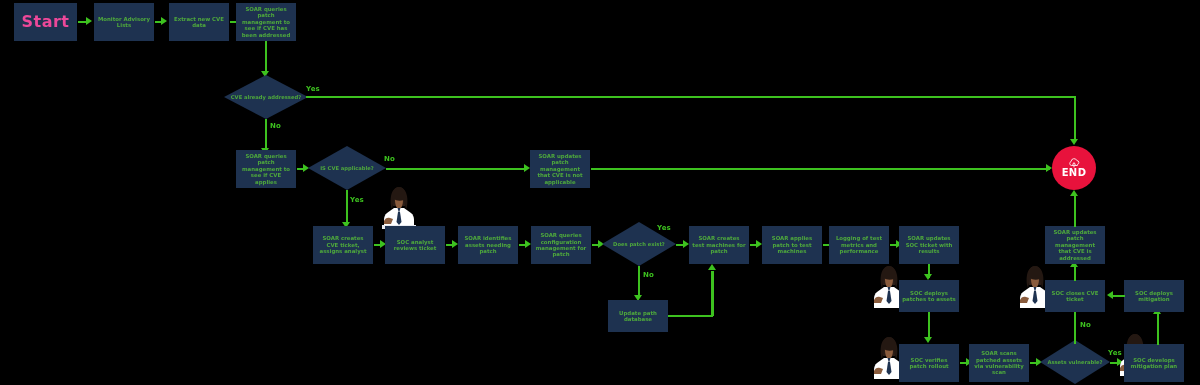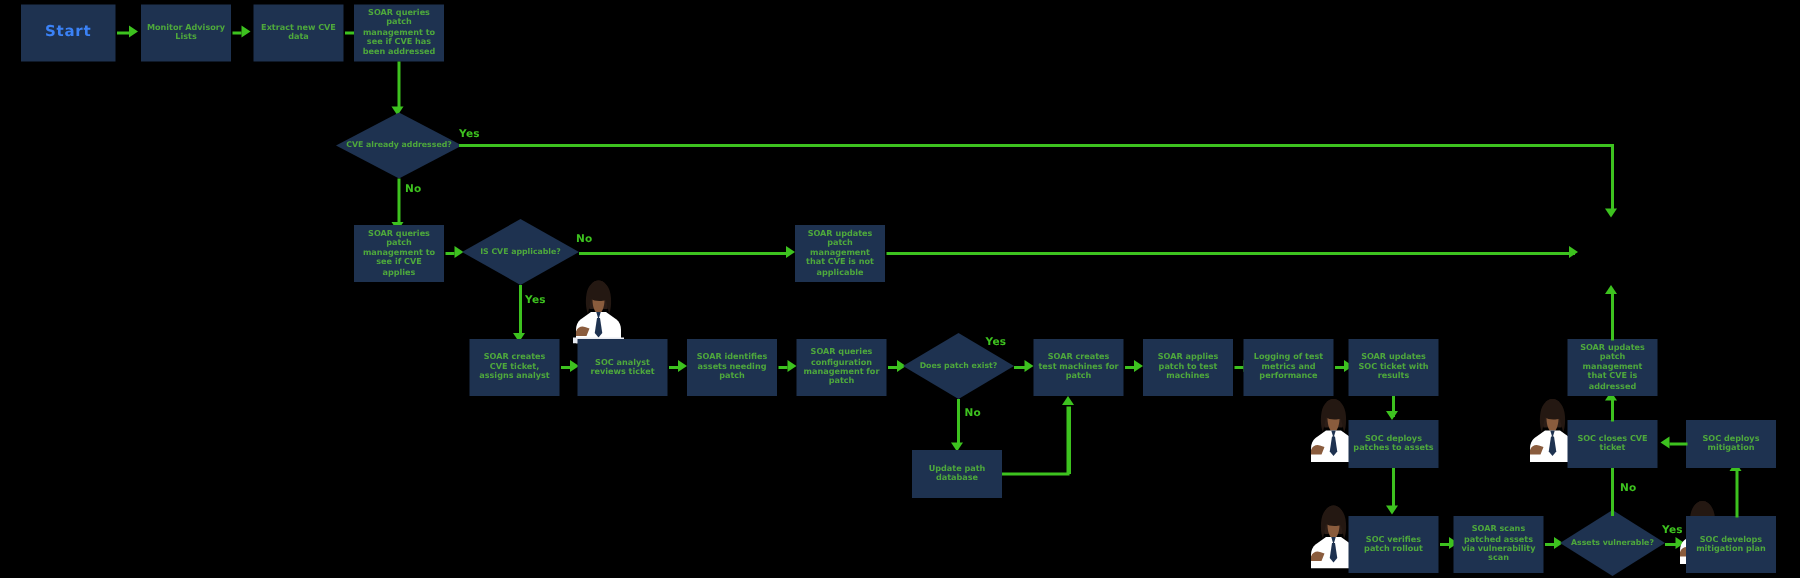--- a/index.html
+++ b/index.html
@@ -6,21 +6,21 @@
   body{width:1200px;height:385px;overflow:hidden;
        font-family:"DejaVu Sans","Liberation Sans",sans-serif;}
   #canvas{position:relative;width:1200px;height:385px;background:#000;}
 
   
   .node{position:absolute;box-sizing:border-box;
         background:#1e3250;color:#4ea83c;
         display:flex;align-items:center;justify-content:center;
         text-align:center;line-height:1.18;
         font-size:5.4px;font-weight:700;padding:2px 3px;}
-  .node.start{font-size:10px;color:#3b82f6;font-weight:700;letter-spacing:.5px;}
+  .node.start{font-size:16px;color:#ec4899;font-weight:700;letter-spacing:.5px;}
 
   .diamond{position:absolute;box-sizing:border-box;}
   .diamond .dshape{position:absolute;inset:0;background:#1e3250;
         clip-path:polygon(50% 0,100% 50%,50% 100%,0 50%);}
   .diamond .dlabel{position:absolute;inset:0;display:flex;align-items:center;
         justify-content:center;text-align:center;color:#4ea83c;
         font-size:5.2px;font-weight:700;line-height:1.2;}
 
   .endnode{position:absolute;border-radius:50%;background:#e8123c;
         display:flex;flex-direction:column;align-items:center;
@@ -104,20 +104,27 @@
 
   <div class="node" style="left:530px;top:150px;width:60px;height:38px;">SOAR updates patch management that CVE is not applicable</div>
 
   <div class="ln hline" style="left:591px;top:167.7px;width:459px;"></div>
   <div class="ar ar-r" style="left:1046px;top:164.4px;"></div>
 
   <div class="elabelbr" style="left:350px;top:196px;">Yes</div>
   <div class="ln vline" style="left:345.7px;top:190px;height:35px;"></div>
   <div class="ar ar-d" style="left:342.4px;top:222px;"></div>
 
+  <div class="endnode" style="left:1052px;top:146px;width:44px;height:44px;">
+    <svg class="eicon" viewBox="0 0 24 20">
+      <path d="M19 13a4 4 0 0 0-1.2-7.8A6 6 0 0 0 6.2 7 4.2 4.2 0 0 0 6.5 15h12" fill="none" stroke="#ffffff" stroke-width="2" stroke-linecap="round"></path>
+      <path d="M12 18V10 M9 12.5 12 9.6 15 12.5" fill="none" stroke="#ffffff" stroke-width="2" stroke-linecap="round" stroke-linejoin="round"></path>
+    </svg>
+    <div class="elabel">END</div>
+  </div>
 
   <div class="avatar" style="left:382px;top:183px;">
     <svg viewBox="0 0 34 46" width="34" height="46">
       <path d="M10 14c0-6 3-10 7-10s7 4 7 10c0 6-1 9-1 9h-12s-1-3-1-9z" fill="#2b1d17"></path>
       <path d="M13 17c0-5 1.8-8 4-8s4 3 4 8-1.8 9-4 9-4-4-4-9z" fill="#8a5c3d"></path>
       <path d="M9 13c1-6 5-9 8-9s7 3 8 9c1 6 0 12-1 13l-2-9c-3 1-8 1-10-1l-2 10c-1-2-2-7-1-13z" fill="#241812"></path>
       <path d="M12 25h10l7 5c2 1.6 3 4 3 7v9H2v-9c0-3 1-5.4 3-7z" fill="#ffffff"></path>
       <path d="M15.5 25h3l-1.5 5-1.5-5z" fill="#1e3250"></path>
       <path d="M16 29h2l1.5 10-2.5 3-2.5-3z" fill="#1e3250"></path>
       <path d="M2 38c1-3 4-4 6-3l3 1-2 5H2z" fill="#8a5c3d"></path>

